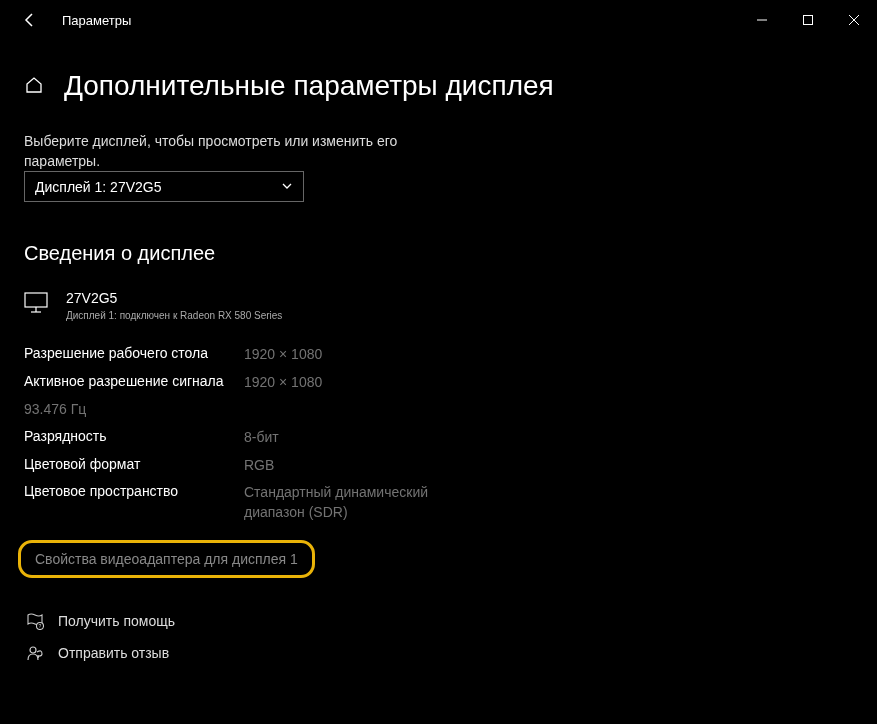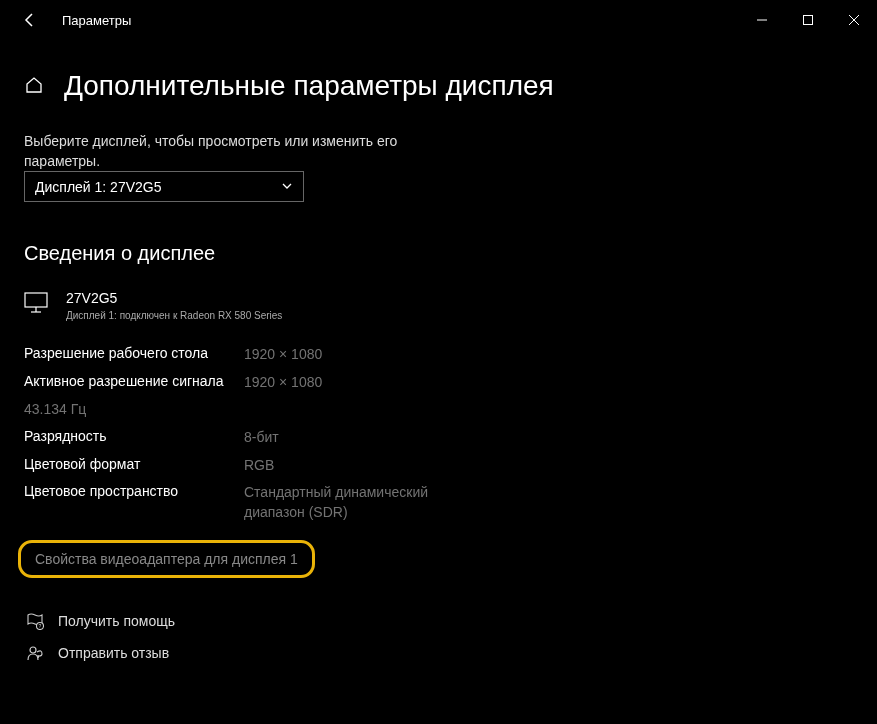--- a/index.html
+++ b/index.html
@@ -133,21 +133,21 @@
     <div class="props" id="props-container">
         <div class="prop-row">
           <div class="prop-label">Разрешение рабочего стола</div>
           <div class="prop-value">1920 × 1080</div>
         </div>
         <div class="prop-row">
           <div class="prop-label">Активное разрешение сигнала</div>
           <div class="prop-value">1920 × 1080</div>
         </div>
         <div class="prop-row">
-          <div class="prop-value">43.134 Гц</div>
+          <div class="prop-value">93.476 Гц</div>
         </div>
         <div class="prop-row">
           <div class="prop-label">Разрядность</div>
           <div class="prop-value">8-бит</div>
         </div>
         <div class="prop-row">
           <div class="prop-label">Цветовой формат</div>
           <div class="prop-value">RGB</div>
         </div>
         <div class="prop-row">

